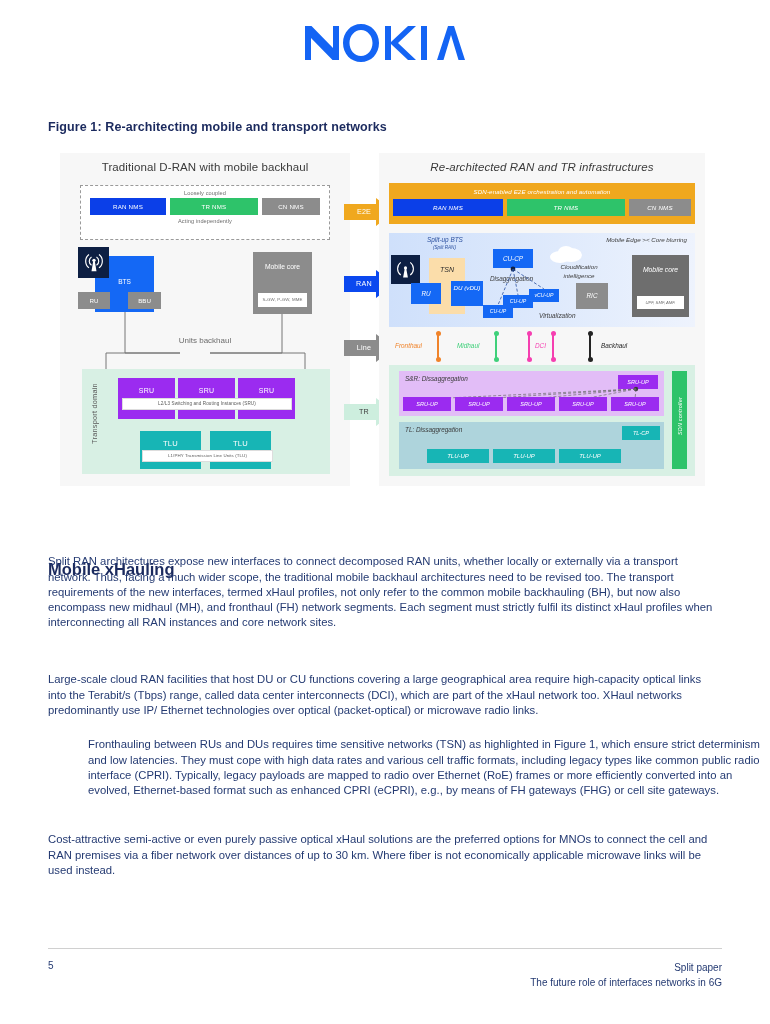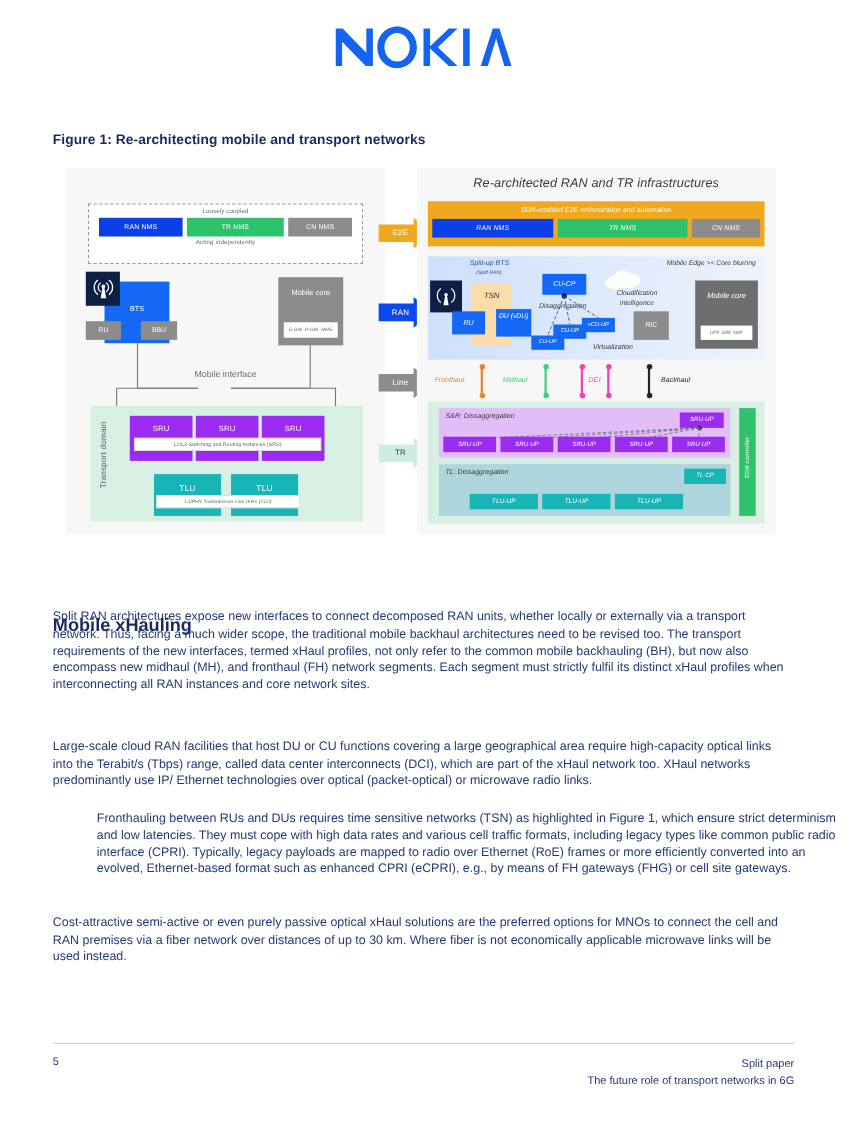--- a/index.html
+++ b/index.html
@@ -186,20 +186,21 @@
         <polygon points="286,8 298,8 320,76 307,76 292,26 277,76 264,76"></polygon>
       </g>
     </svg>
   </div>
 
   <div class="fig-caption">Figure 1: Re-architecting mobile and transport networks</div>
 
   <div class="figure">
 
     <div class="panel panel-left">
+      <div class="panel-title">Traditional D-RAN with mobile backhaul</div>
 
       <div class="nms-dashed">
         <div class="micro t">Loosely coupled</div>
         <div class="nms-row">
           <div class="nms-box nms-ran">RAN NMS</div>
           <div class="nms-box nms-tr">TR NMS</div>
           <div class="nms-box nms-cn">CN NMS</div>
         </div>
         <div class="micro b">Acting independently</div>
       </div>
@@ -231,21 +232,21 @@
           <path d="M11 12 L9 24 L15 24 L13 12 Z" fill="#fff"></path>
         </svg>
       </div>
       <div class="ru-box">RU</div>
       <div class="bbu-box">BBU</div>
 
       <div class="mcore-box"></div>
       <div class="mcore-lbl">Mobile core</div>
       <div class="mcore-sub">S-GW, P-GW, MME</div>
 
-      <div class="backhaul-lbl">Mobile interface</div>
+      <div class="backhaul-lbl">Units backhaul</div>
 
       <div class="tdomain">
         <div class="tdomain-lbl">Transport domain</div>
         <div class="sru-row">
           <div class="sru">SRU</div>
           <div class="sru">SRU</div>
           <div class="sru">SRU</div>
         </div>
         <div class="sru-cap">L2/L3 Switching and Routing Instances (SRU)</div>
         <div class="tlu-row">
@@ -408,16 +409,16 @@
   <h2 class="h2">Mobile xHauling</h2>
   <p class="body-txt p1">Split RAN architectures expose new interfaces to connect decomposed RAN units, whether locally or externally via a transport network. Thus, facing a much wider scope, the traditional mobile backhaul architectures need to be revised too. The transport requirements of the new interfaces, termed xHaul profiles, not only refer to the common mobile backhauling (BH), but now also encompass new midhaul (MH), and fronthaul (FH) network segments. Each segment must strictly fulfil its distinct xHaul profiles when interconnecting all RAN instances and core network sites.</p>
   <p class="body-txt p2">Large-scale cloud RAN facilities that host DU or CU functions covering a large geographical area require high-capacity optical links into the Terabit/s (Tbps) range, called data center interconnects (DCI), which are part of the xHaul network too. XHaul networks predominantly use IP/ Ethernet technologies over optical (packet-optical) or microwave radio links.</p>
   <p class="body-txt p3">Fronthauling between RUs and DUs requires time sensitive networks (TSN) as highlighted in Figure 1, which ensure strict determinism and low latencies. They must cope with high data rates and various cell traffic formats, including legacy types like common public radio interface (CPRI). Typically, legacy payloads are mapped to radio over Ethernet (RoE) frames or more efficiently converted into an evolved, Ethernet-based format such as enhanced CPRI (eCPRI), e.g., by means of FH gateways (FHG) or cell site gateways.</p>
   <p class="body-txt p4">Cost-attractive semi-active or even purely passive optical xHaul solutions are the preferred options for MNOs to connect the cell and RAN premises via a fiber network over distances of up to 30 km. Where fiber is not economically applicable microwave links will be used instead.</p>
 
   <div class="footer-rule"></div>
   <div class="pgnum">5</div>
   <div class="foot-r">
     <div>Split paper</div>
-    <div>The future role of transport networks in 6G</div>
+    <div>The future role of interfaces networks in 6G</div>
   </div>
 
 </div>
 
 </body></html>

